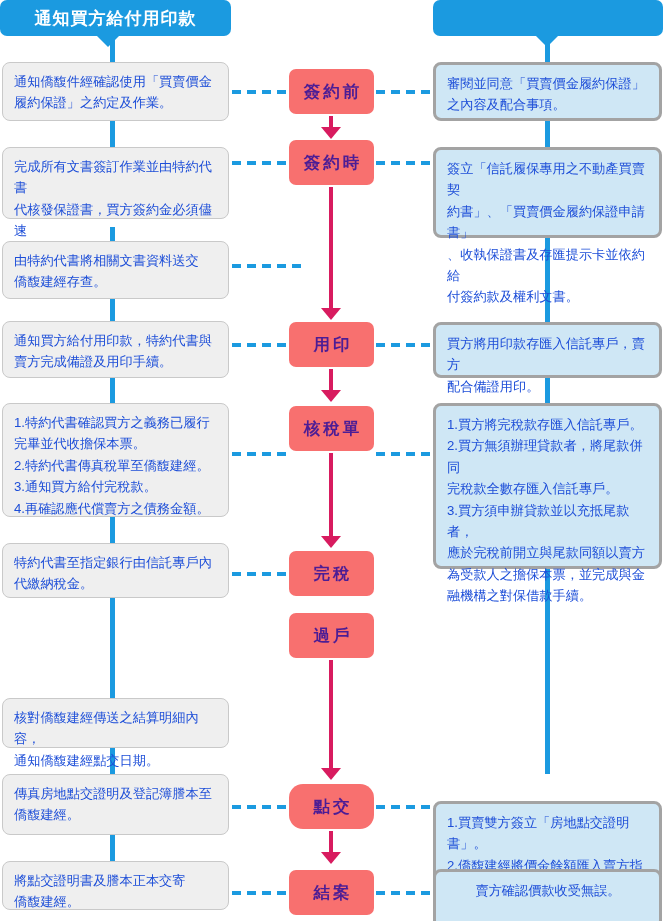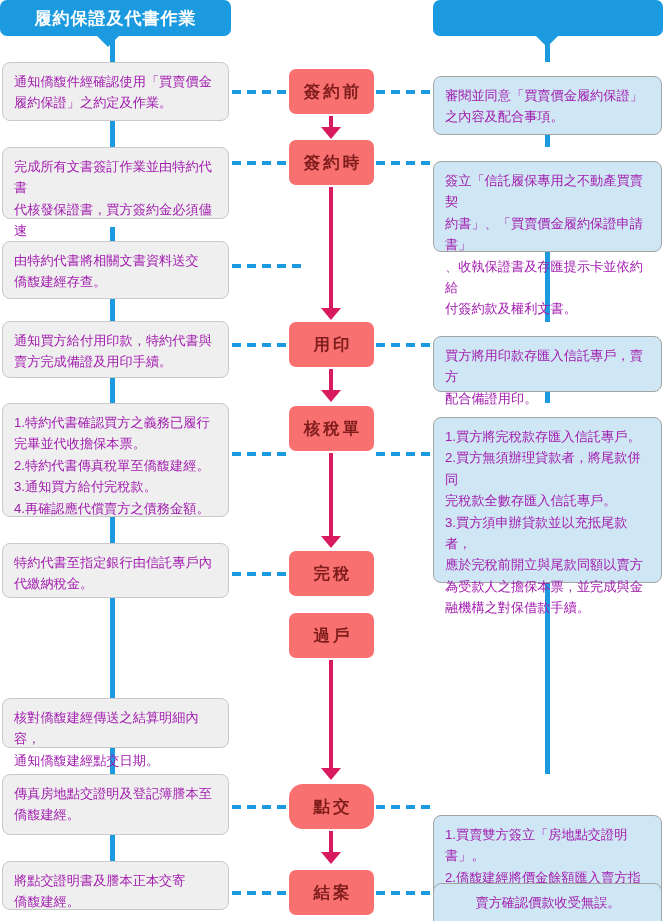--- a/index.html
+++ b/index.html
@@ -50,44 +50,43 @@
   .rail-left  { left: 110px; }
   .rail-right { left: 545px; }
 
   
   .card {
     position: absolute;
     border-radius: 8px;
     padding: 8px 10px 8px 11px;
     font-size: 13.2px;
     line-height: 1.62;
-    color: #a21caf;
+    color: #1d4ed8;
     white-space: pre-line;
   }
   .card-left {
     left: 2px; width: 227px;
     background: #efefef;
     border: 1px solid #c9c9c9;
   }
   .card-right {
     left: 433px; width: 229px;
     background: #cfe7f5;
-    border: 1px solid #a3a3a3;
-    margin-top: 14px;
+    border: 3px solid #a3a3a3;
   }
 
   
   .stage {
     position: absolute;
     left: 289px;
     width: 85px;
     height: 45px;
     background: #f8706f;
     border-radius: 7px;
-    color: #7f1d1d;
+    color: #4c1d95;
     font-size: 16.5px;
     font-weight: bold;
     letter-spacing: 3px;
     text-indent: 3px;
     display: flex;
     align-items: center;
     justify-content: center;
   }
 
   
@@ -110,21 +109,21 @@
     border-left: 10px solid transparent;
     border-right: 10px solid transparent;
     border-top: 12px solid #d81b5f;
   }
   .pline { position: absolute; left: 329px; width: 4px; background: #d81b5f; }
 </style>
 </head>
 <body>
 
 <div class="col-header" id="hdr-left">
-  <span>履約保證及代書作業</span>
+  <span>通知買方給付用印款</span>
   <span class="notch"></span>
 </div>
 <div class="col-header" id="hdr-right">
   <span class="notch"></span>
 </div>
 
 <div class="rail rail-left" style="top:36px;  height:26px;"></div>
 <div class="rail rail-left" style="top:121px; height:26px;"></div>
 <div class="rail rail-left" style="top:227px; height:14px;"></div>
 <div class="rail rail-left" style="top:292px; height:29px;"></div>

